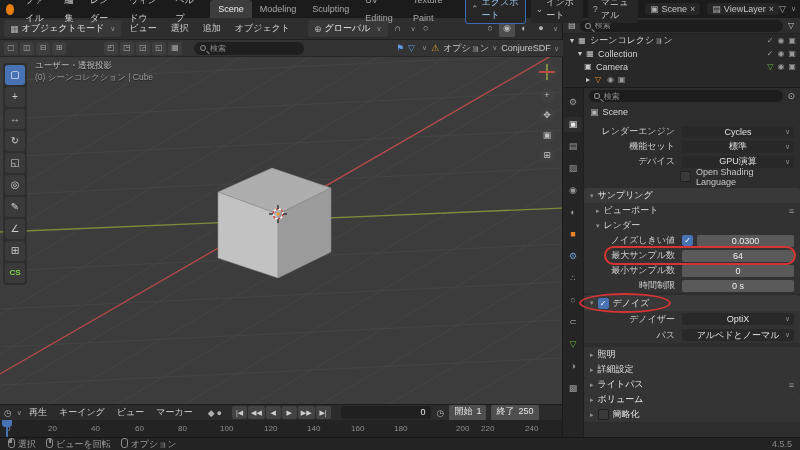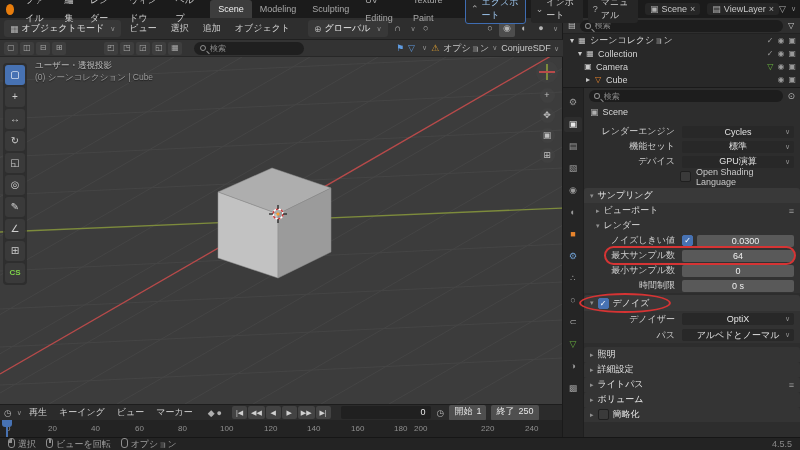--- a/index.html
+++ b/index.html
@@ -314,21 +314,20 @@
     <div class="orow" style="padding-left:20px">
       <span class="oic">▣</span>
       <span class="lbl">Camera</span>
       <span class="ric" style="color:#69b33e">▽</span>
       <span class="ric">◉</span>
       <span class="ric">▣</span>
     </div>
     <div class="orow" style="padding-left:20px">
       <span class="oic">▸</span>
       <span class="oic" style="color:#e8842c">▽</span>
-      <span class="lbl">Cube</span>
       <span class="ric">◉</span>
       <span class="ric">▣</span>
     </div>
   </div>
 
   <div id="prop-tabs">
     <span class="ptab">⚙</span>
     <span class="ptab active">▣</span>
     <span class="ptab">▤</span>
     <span class="ptab">▧</span>
@@ -496,21 +495,21 @@
     <span class="tick" style="left:6px">0</span>
     <span class="tick" style="left:48px">20</span>
     <span class="tick" style="left:91px">40</span>
     <span class="tick" style="left:135px">60</span>
     <span class="tick" style="left:178px">80</span>
     <span class="tick" style="left:220px">100</span>
     <span class="tick" style="left:264px">120</span>
     <span class="tick" style="left:307px">140</span>
     <span class="tick" style="left:351px">160</span>
     <span class="tick" style="left:394px">180</span>
-    <span class="tick" style="left:414px">200</span>
+    <span class="tick" style="left:456px">200</span>
     <span class="tick" style="left:481px">220</span>
     <span class="tick" style="left:525px">240</span>
     <span id="playhead"></span>
     <span id="playhead-cap"></span>
   </div>
 
   <div id="statusbar">
     <span><span class="mi l"></span><span>選択</span></span>
     <span><span class="mi m"></span><span>ビューを回転</span></span>
     <span><span class="mi"></span><span>オプション</span></span>

